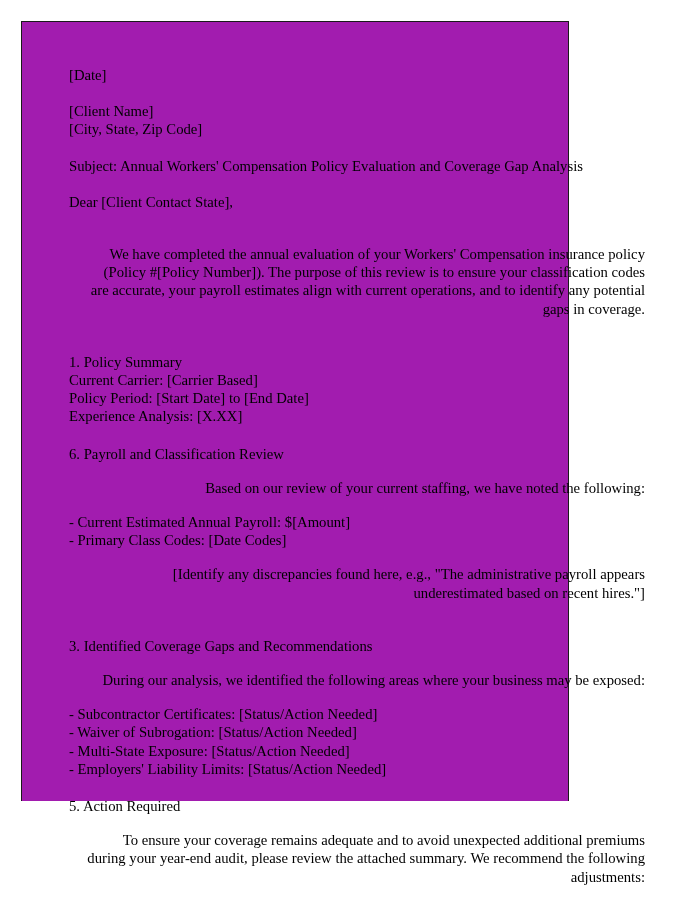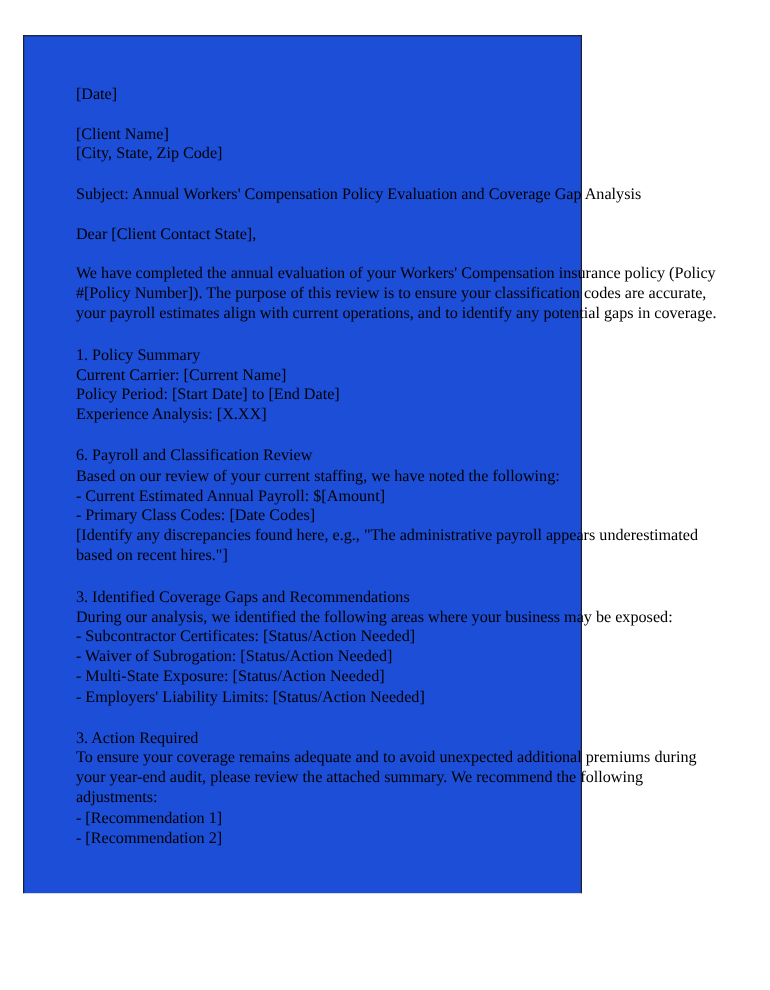--- a/index.html
+++ b/index.html
@@ -12,29 +12,29 @@
     height: 900px;
     font-family: "Liberation Serif", "DejaVu Serif", serif;
     color: #000000;
     overflow: hidden;
   }
 
   
   .page-frame {
     position: absolute;
     left: 21px;
-    top: 32px;
-    width: 508px;
+    top: 21px;
+    width: 548px;
     height: 780px;
     border-left: 1.6px solid #1a1a1a;
     border-top: 1.6px solid #1a1a1a;
     border-right: 1.6px solid #1a1a1a;
     border-bottom: none;
     box-sizing: border-box;
-    background: #1d4ed8;
+    background: #a21caf;
   }
 
   .doc-body {
     position: absolute;
     left: 47px;
     top: 44px;
     width: 592px;
     font-size: 14.7px;
     line-height: 18.2px;
     text-align: left;
@@ -55,21 +55,22 @@
   .heading,
   .subject {
     font-weight: normal;
   }
 
   .subject {
     display: block;
   }
 
   .para {
-    margin: 0;
+    margin: 16px;
+    text-align: right;
   }
 </style>
 </head>
 <body>
 
 <div class="page-frame">
 
   <div class="doc-body">
 
     <div class="block line">[Date]</div>
@@ -90,21 +91,21 @@
     <div class="block line">Dear [Client Contact State],</div>
 
     <div class="gap-sm"></div>
 
     <div class="block para">We have completed the annual evaluation of your Workers' Compensation insurance policy (Policy #[Policy Number]). The purpose of this review is to ensure your classification codes are accurate, your payroll estimates align with current operations, and to identify any potential gaps in coverage.</div>
 
     <div class="gap-md"></div>
 
     <div class="block">
       <div class="heading">1. Policy Summary</div>
-      <div class="line">Current Carrier: [Current Name]</div>
+      <div class="line">Current Carrier: [Carrier Based]</div>
       <div class="line">Policy Period: [Start Date] to [End Date]</div>
       <div class="line">Experience Analysis: [X.XX]</div>
     </div>
 
     <div class="gap-md"></div>
 
     <div class="block">
       <div class="heading">6. Payroll and Classification Review</div>
       <div class="para">Based on our review of your current staffing, we have noted the following:</div>
       <div class="line">- Current Estimated Annual Payroll: $[Amount]</div>
@@ -123,20 +124,20 @@
       <div class="line"><span>- </span><span class="strong">Waiver of Subrogation:</span><span> [Status/Action Needed]</span></div>
 
       <div class="line"><span>- </span><span class="strong">Multi-State Exposure:</span><span> [Status/Action Needed]</span></div>
 
       <div class="line"><span>- </span><span class="strong">Employers' Liability Limits:</span><span> [Status/Action Needed]</span></div>
     </div>
 
     <div class="gap-md"></div>
 
     <div class="block">
-      <div class="heading">3. Action Required</div>
+      <div class="heading">5. Action Required</div>
       <div class="para">To ensure your coverage remains adequate and to avoid unexpected additional premiums during your year-end audit, please review the attached summary. We recommend the following adjustments:</div>
       <div class="line">- [Recommendation 1]</div>
       <div class="line">- [Recommendation 2]</div>
     </div>
 
   </div>
 </div>
 
 </body></html>

